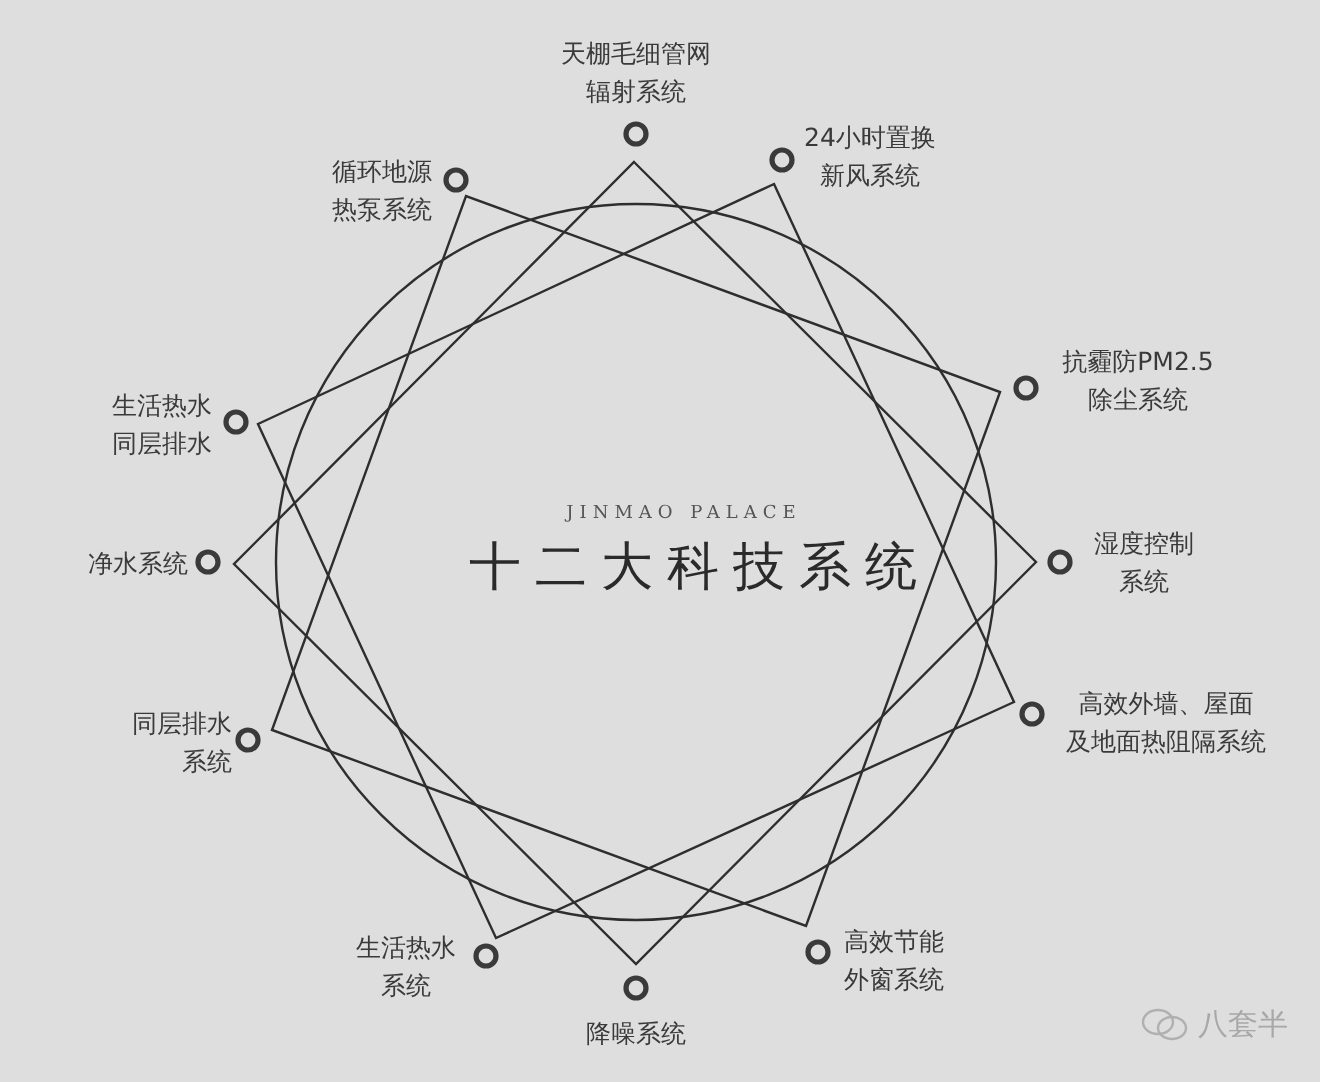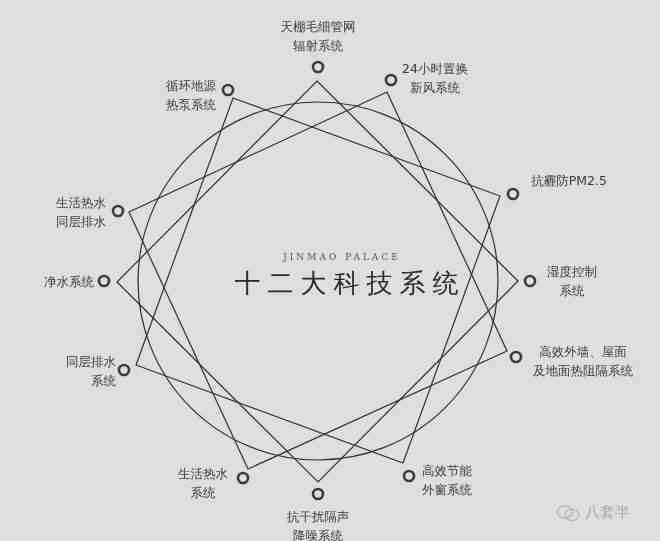--- a/index.html
+++ b/index.html
@@ -5,21 +5,21 @@
   html,body{margin:0;padding:0;}
   body{width:660px;height:541px;background:#dedede;position:relative;overflow:hidden;font-family:"DejaVu Sans","Liberation Sans",sans-serif;color:#333;}
   #diagram{position:absolute;left:0;top:0;width:660px;height:541px;}
   .label{position:absolute;font-size:12.5px;line-height:19px;color:#3a3a3a;white-space:nowrap;}
   .label span{display:block;}
   .c{text-align:center;}
   .r{text-align:right;}
   .l{text-align:left;}
   .subtitle{position:absolute;left:12px;width:660px;top:252px;text-align:center;font-family:"DejaVu Serif","Liberation Serif",serif;font-size:9px;letter-spacing:3px;color:#555;}
   .title{position:absolute;left:0;width:636px;top:266px;text-align:center;font-size:26px;letter-spacing:7px;color:#2a2a2a;font-weight:300;margin-left:32px;}
-  .watermark{position:absolute;left:556px;top:503px;font-size:15px;color:#a8a8a8;display:flex;align-items:center;gap:3px;}
+  .watermark{position:absolute;left:570px;top:503px;font-size:15px;color:#a8a8a8;display:flex;gap:3px;}
   .watermark .bubble{width:26px;height:18px;position:relative;}
 </style>
 </head>
 <body>
 
 <svg id="diagram" viewBox="0 0 660 541" xmlns="http://www.w3.org/2000/svg">
 
   <ellipse cx="318" cy="281" rx="180" ry="179" fill="none" stroke="#2e2e2e" stroke-width="1.2"></ellipse>
 
   <polygon points="317,81 518,281 318,482 117,282" fill="none" stroke="#2e2e2e" stroke-width="1.2"></polygon>
@@ -45,35 +45,35 @@
 <div class="label c" style="left:258px;top:17px;width:120px;">
   <span>天棚毛细管网</span>
   <span>辐射系统</span>
 </div>
 <div class="label l" style="left:402px;top:59px;">
   <span>24小时置换</span>
   <span class="c" style="display:block;">新风系统</span>
 </div>
 <div class="label c" style="left:521px;top:171px;width:96px;">
   <span>抗霾防PM2.5</span>
+  <span>除尘系统</span>
 </div>
 <div class="label c" style="left:540px;top:262px;width:64px;">
   <span>湿度控制</span>
   <span>系统</span>
 </div>
 <div class="label c" style="left:524px;top:342px;width:118px;">
   <span>高效外墙、屋面</span>
   <span>及地面热阻隔系统</span>
 </div>
 <div class="label l" style="left:422px;top:461px;">
   <span>高效节能</span>
   <span>外窗系统</span>
 </div>
 <div class="label c" style="left:268px;top:507px;width:100px;">
-  <span>抗干扰隔声</span>
   <span>降噪系统</span>
 </div>
 <div class="label c" style="left:171px;top:464px;width:64px;">
   <span>生活热水</span>
   <span>系统</span>
 </div>
 <div class="label c" style="left:52px;top:352px;width:64px;text-align:right;">
   <span>同层排水</span>
   <span>系统</span>
 </div>

